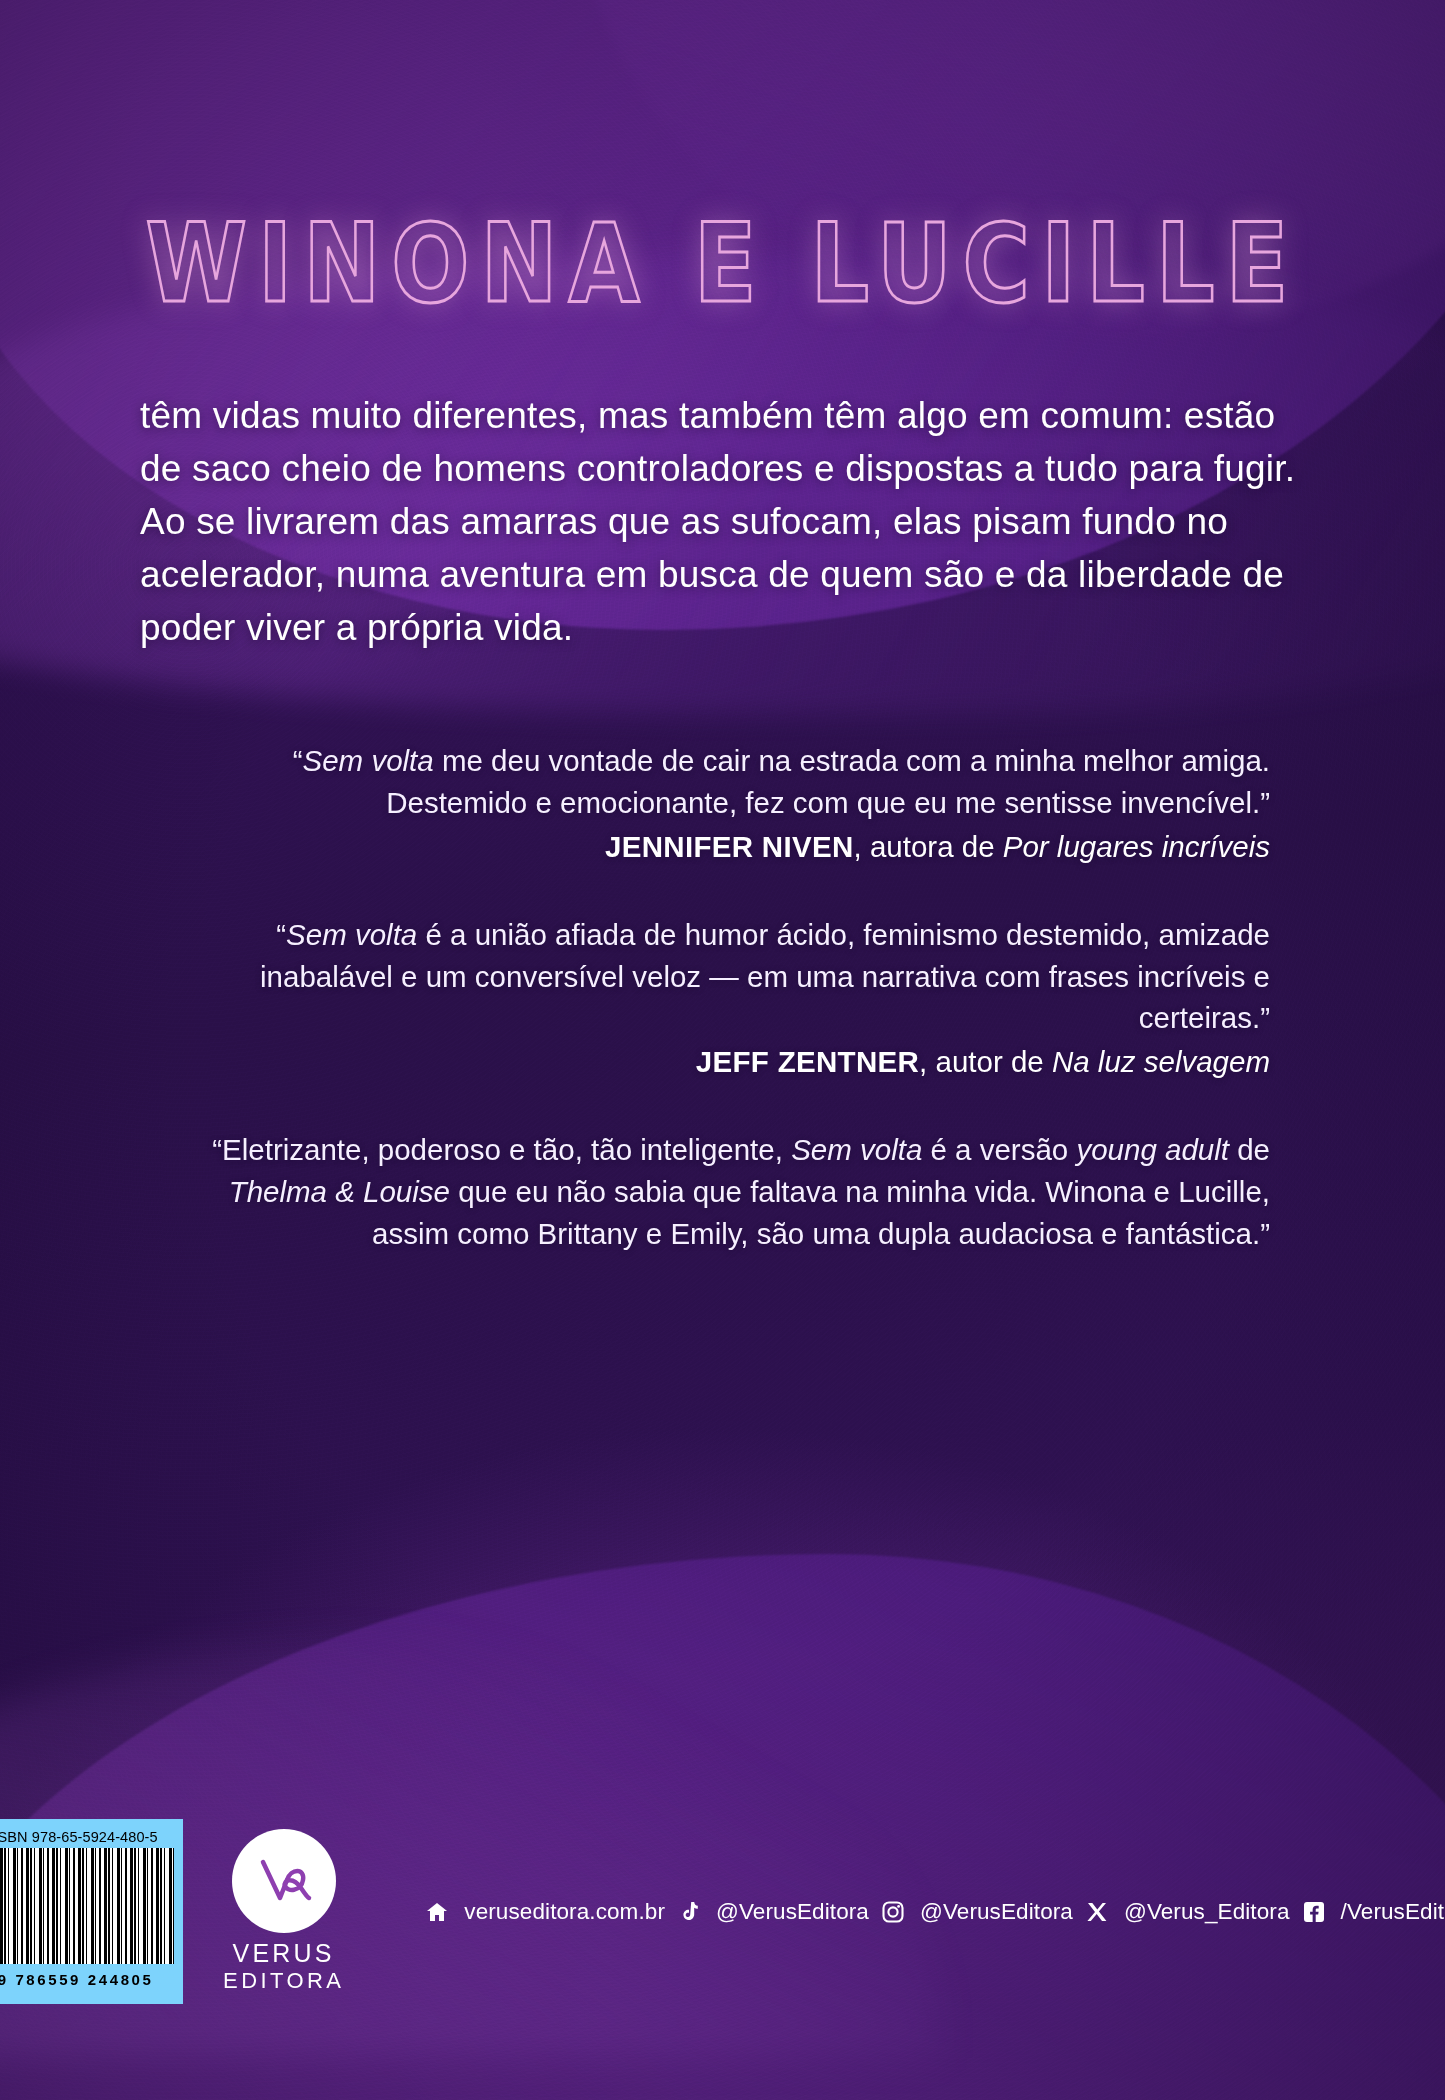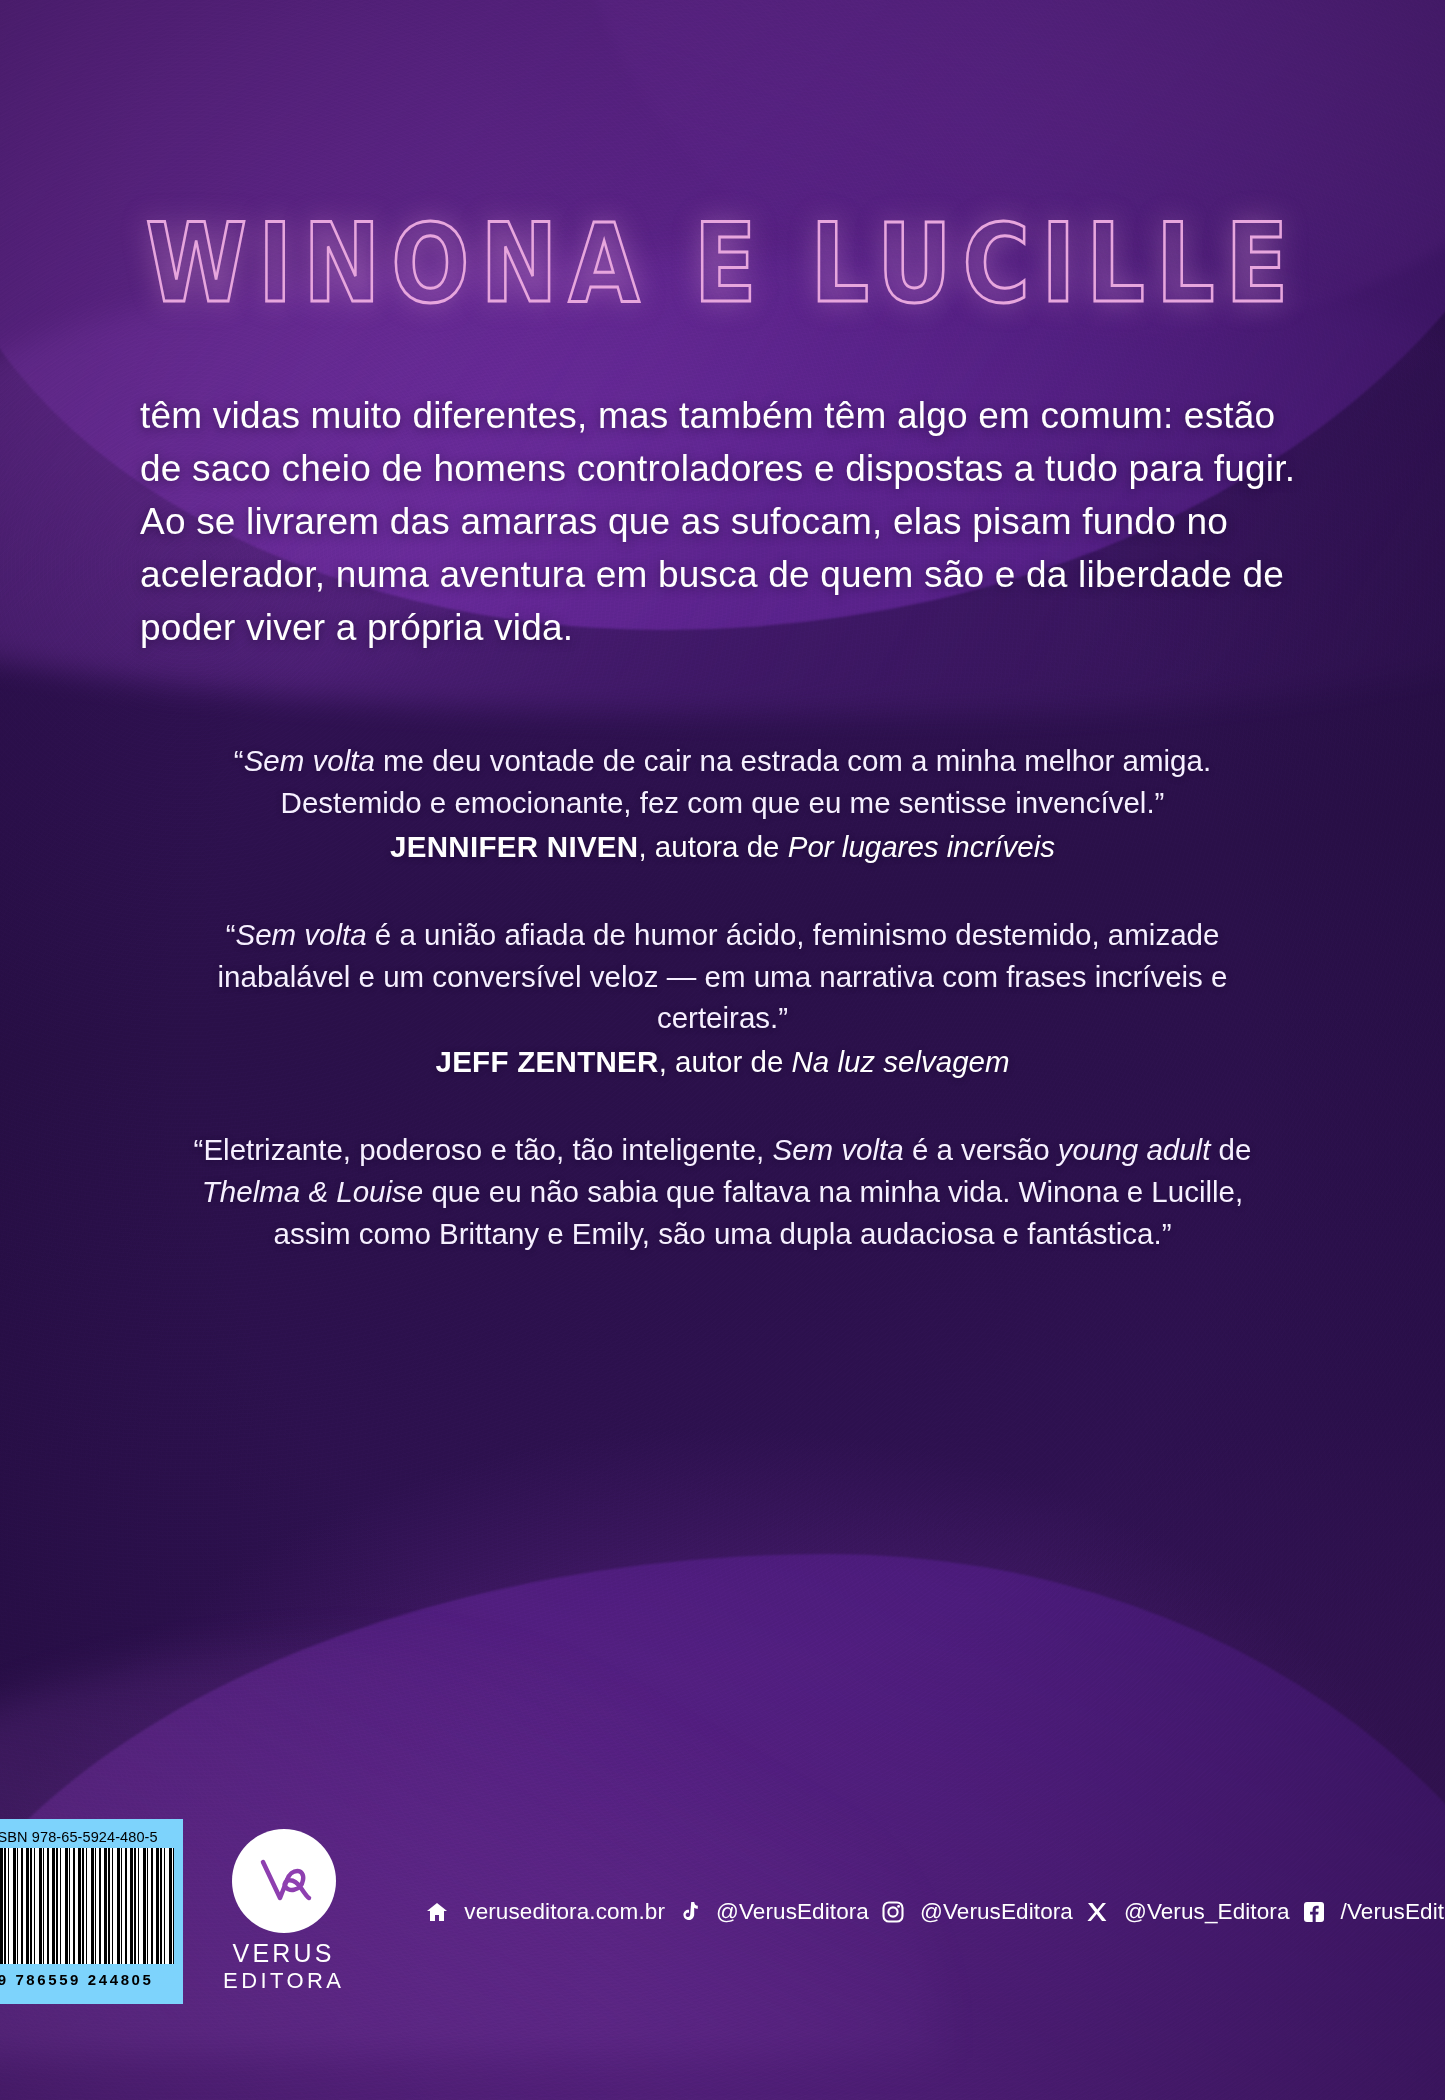--- a/index.html
+++ b/index.html
@@ -144,20 +144,21 @@
   .quotes {
     position: absolute;
     top: 740px;
     left: 175px;
     width: 1095px;
     text-align: center;
     color: #f4ecff;
   }
   .quote-block {
     margin-bottom: 46px;
+    text-align: right;
   }
   .quote-text {
     font-size: 29.5px;
     line-height: 1.42;
     color: #f6f0ff;
     text-shadow: 0 1px 6px rgba(20,5,40,.45);
   }
   .quote-attr {
     font-size: 29.5px;
     line-height: 1.42;

